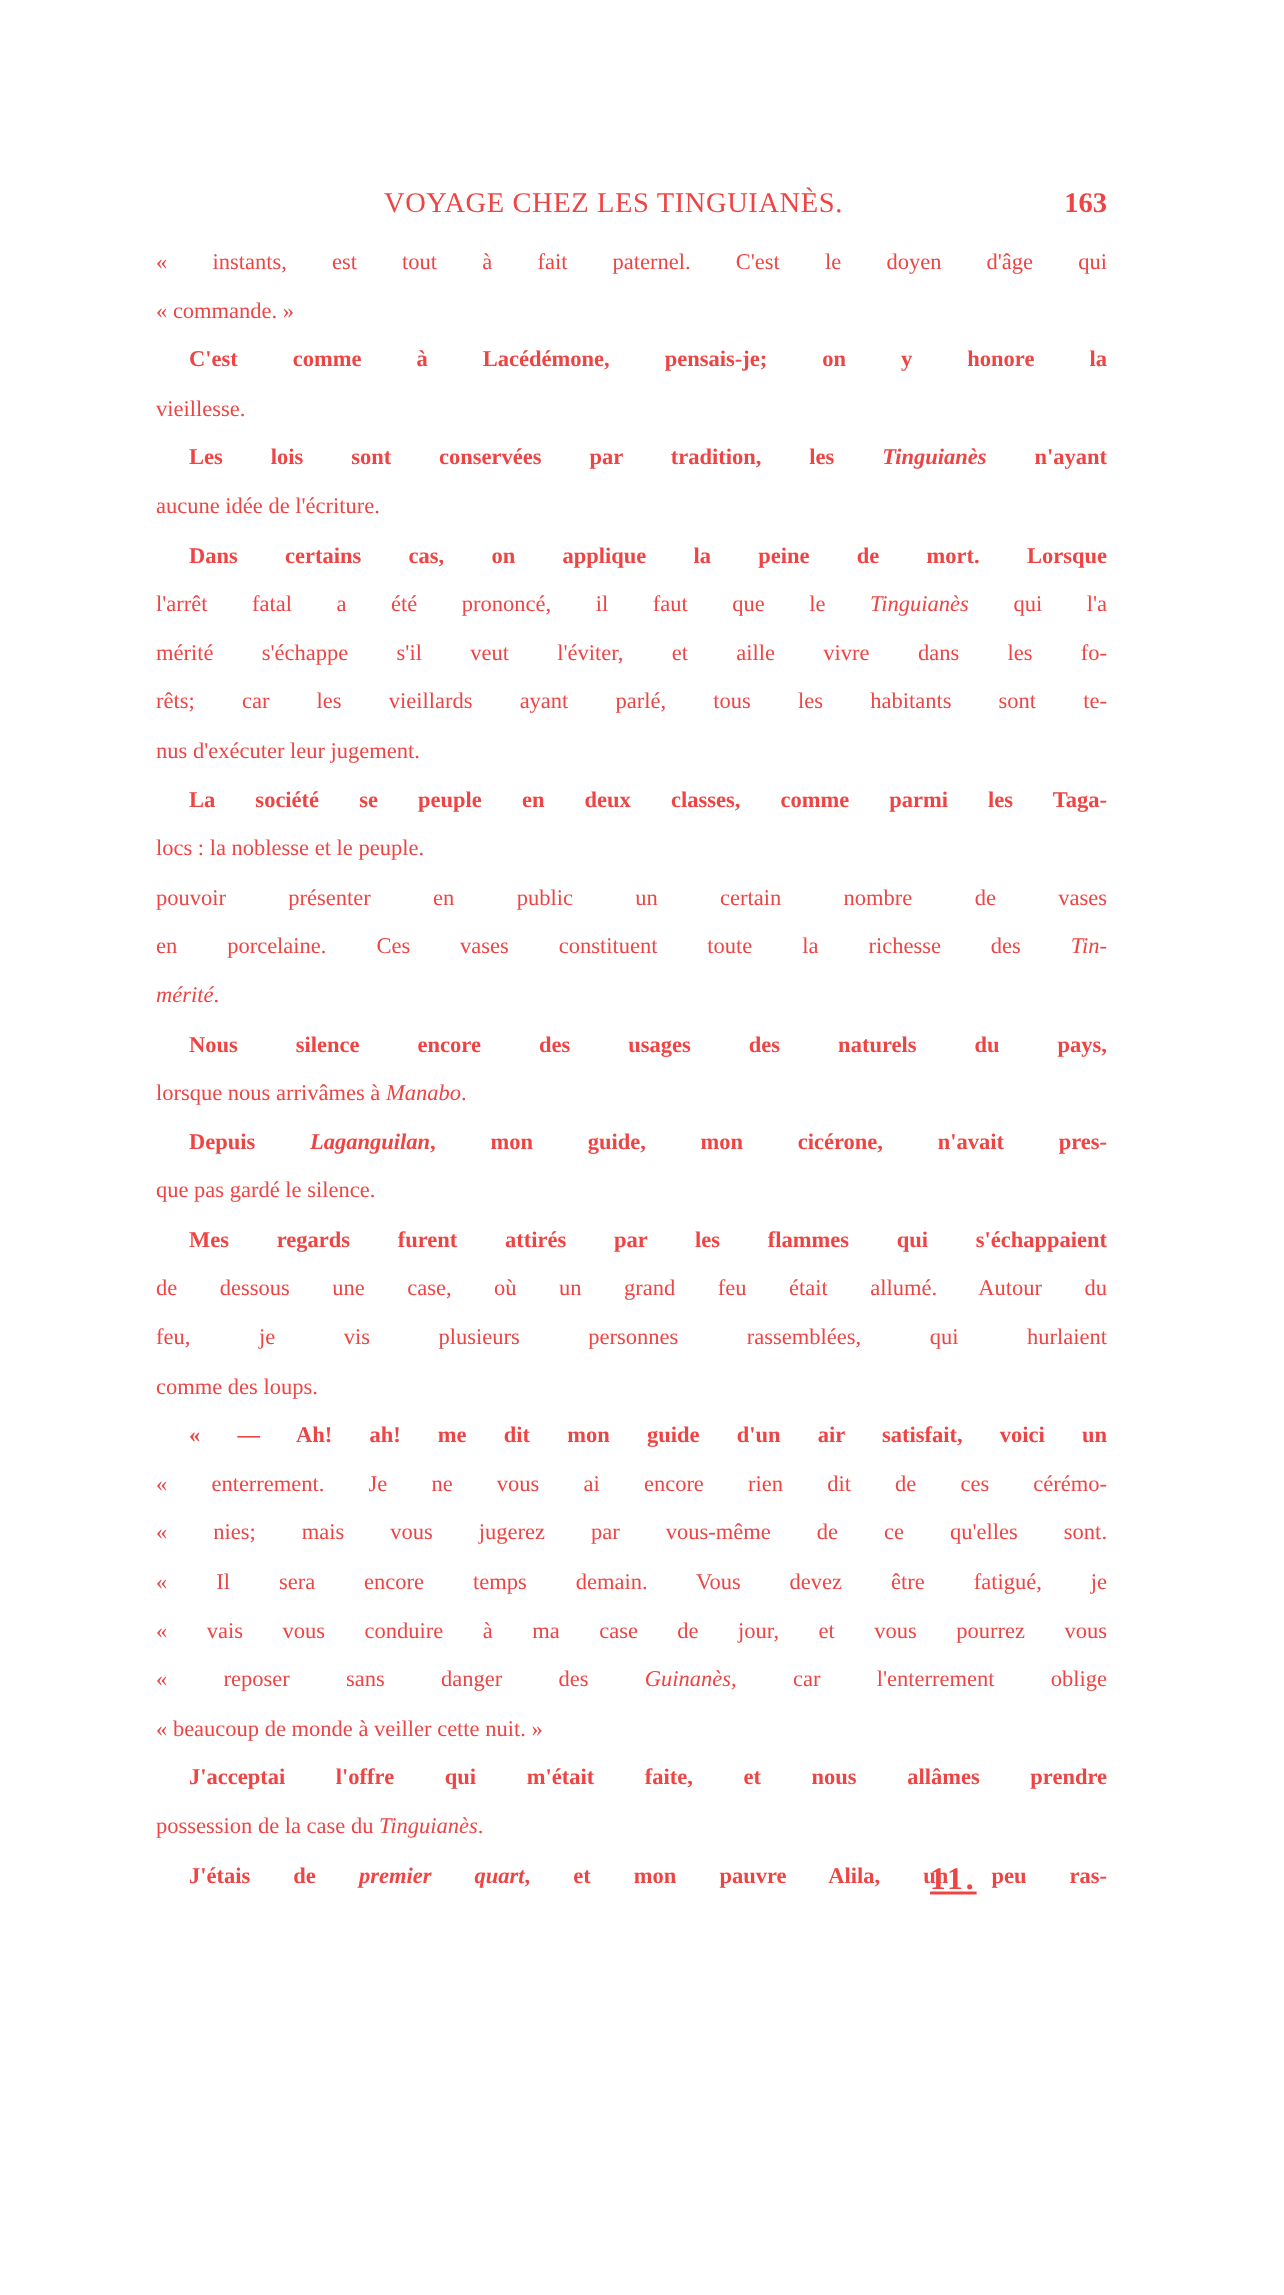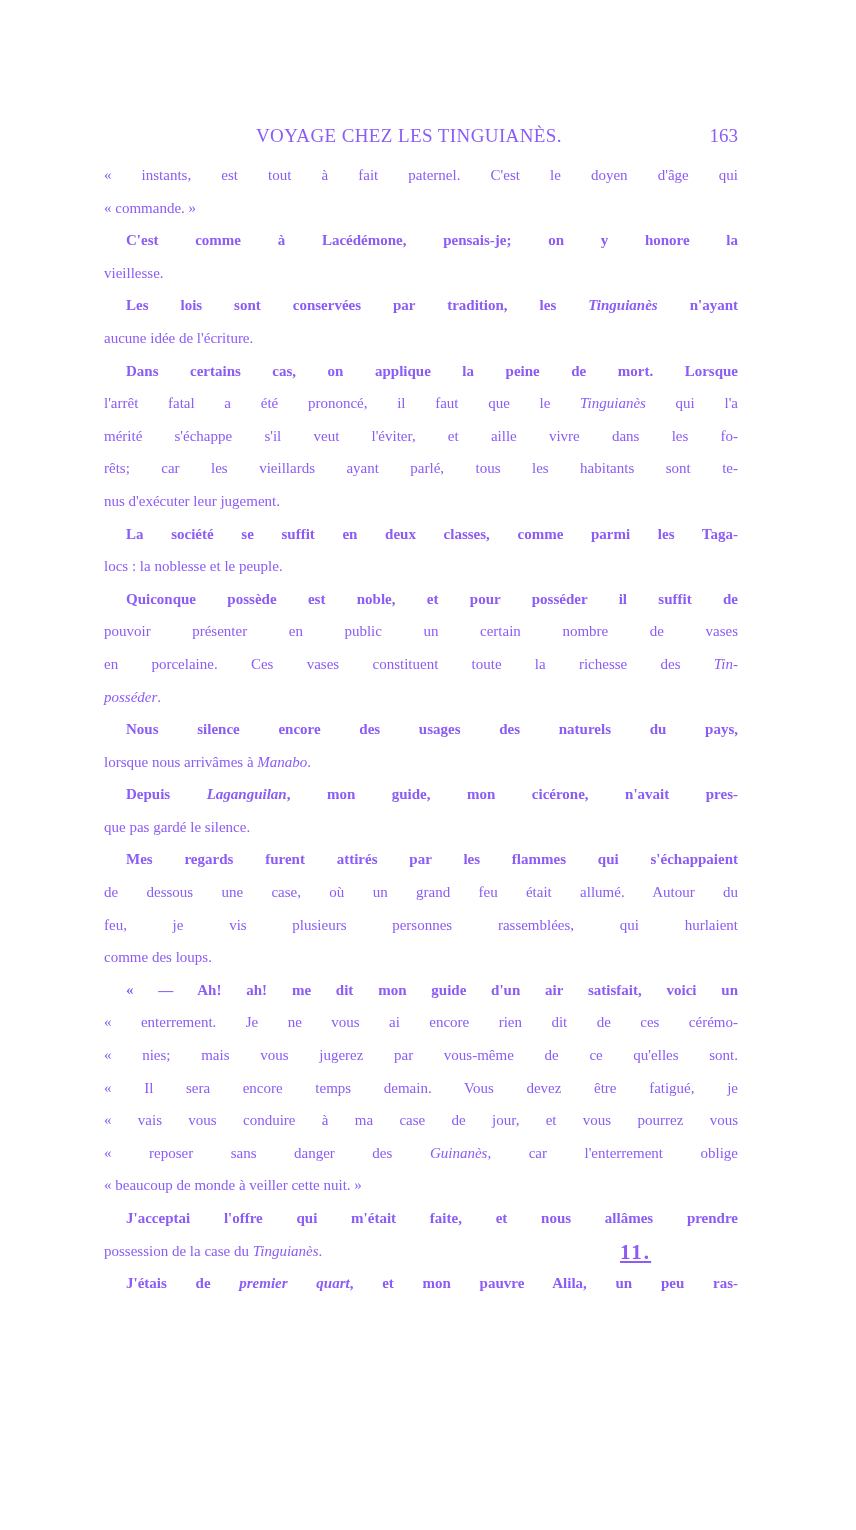--- a/index.html
+++ b/index.html
@@ -1,29 +1,29 @@
 <!DOCTYPE html>
 <html><head>
   <meta charset="utf-8">
   <style>
     html, body { margin: 0; padding: 0; background: #ffffff; }
     body { width: 856px; height: 1530px; position: relative; overflow: hidden; }
     .page {
       position: absolute; left: 0; top: 0; width: 856px; height: 1530px;
-      background: #ffffff; color: #8b5cf6;
+      background: #ffffff; color: #ef4444;
       font-family: "Liberation Serif", "DejaVu Serif", serif;
     }
     .header {
       position: absolute; top: 125px; left: 104px; width: 634px; height: 30px;
     }
     .running-title {
       position: absolute; left: 152px; top: 0; font-size: 19px; letter-spacing: 0.4px;
     }
     .page-number {
-      position: absolute; right: 0; top: 0; font-size: 19px;
+      position: absolute; right: 0; top: 0; font-size: 19px; font-weight: bold;
     }
     .body {
       position: absolute; top: 159px; left: 104px; width: 634px;
       font-size: 15px; line-height: 32.6px;
     }
     .line { display: block; white-space: nowrap; height: 32.6px; text-align: justify; text-align-last: justify; }
     .line.last { text-align-last: left; }
     .line.indent { padding-left: 22px; font-weight: bold; }
     i { font-style: italic; }
     .signature {
@@ -43,26 +43,25 @@
       <span class="line last">« commande. »</span>
       <span class="line indent">C'est comme à Lacédémone, pensais-je; on y honore la</span>
       <span class="line last">vieillesse.</span>
       <span class="line indent">Les lois sont conservées par tradition, les <i>Tinguianès</i> n'ayant</span>
       <span class="line last">aucune idée de l'écriture.</span>
       <span class="line indent">Dans certains cas, on applique la peine de mort. Lorsque</span>
       <span class="line">l'arrêt fatal a été prononcé, il faut que le <i>Tinguianès</i> qui l'a</span>
       <span class="line">mérité s'échappe s'il veut l'éviter, et aille vivre dans les fo-</span>
       <span class="line">rêts; car les vieillards ayant parlé, tous les habitants sont te-</span>
       <span class="line last">nus d'exécuter leur jugement.</span>
-      <span class="line indent">La société se suffit en deux classes, comme parmi les Taga-</span>
+      <span class="line indent">La société se peuple en deux classes, comme parmi les Taga-</span>
       <span class="line last">locs : la noblesse et le peuple.</span>
-      <span class="line indent">Quiconque possède est noble, et pour posséder il suffit de</span>
       <span class="line">pouvoir présenter en public un certain nombre de vases</span>
       <span class="line">en porcelaine. Ces vases constituent toute la richesse des <i>Tin-</i></span>
-      <span class="line last"><i>posséder</i>.</span>
+      <span class="line last"><i>mérité</i>.</span>
       <span class="line indent">Nous silence encore des usages des naturels du pays,</span>
       <span class="line last">lorsque nous arrivâmes à <i>Manabo</i>.</span>
       <span class="line indent">Depuis <i>Laganguilan</i>, mon guide, mon cicérone, n'avait pres-</span>
       <span class="line last">que pas gardé le silence.</span>
       <span class="line indent">Mes regards furent attirés par les flammes qui s'échappaient</span>
       <span class="line">de dessous une case, où un grand feu était allumé. Autour du</span>
       <span class="line">feu, je vis plusieurs personnes rassemblées, qui hurlaient</span>
       <span class="line last">comme des loups.</span>
       <span class="line indent">« — Ah! ah! me dit mon guide d'un air satisfait, voici un</span>
       <span class="line">« enterrement. Je ne vous ai encore rien dit de ces cérémo-</span>

